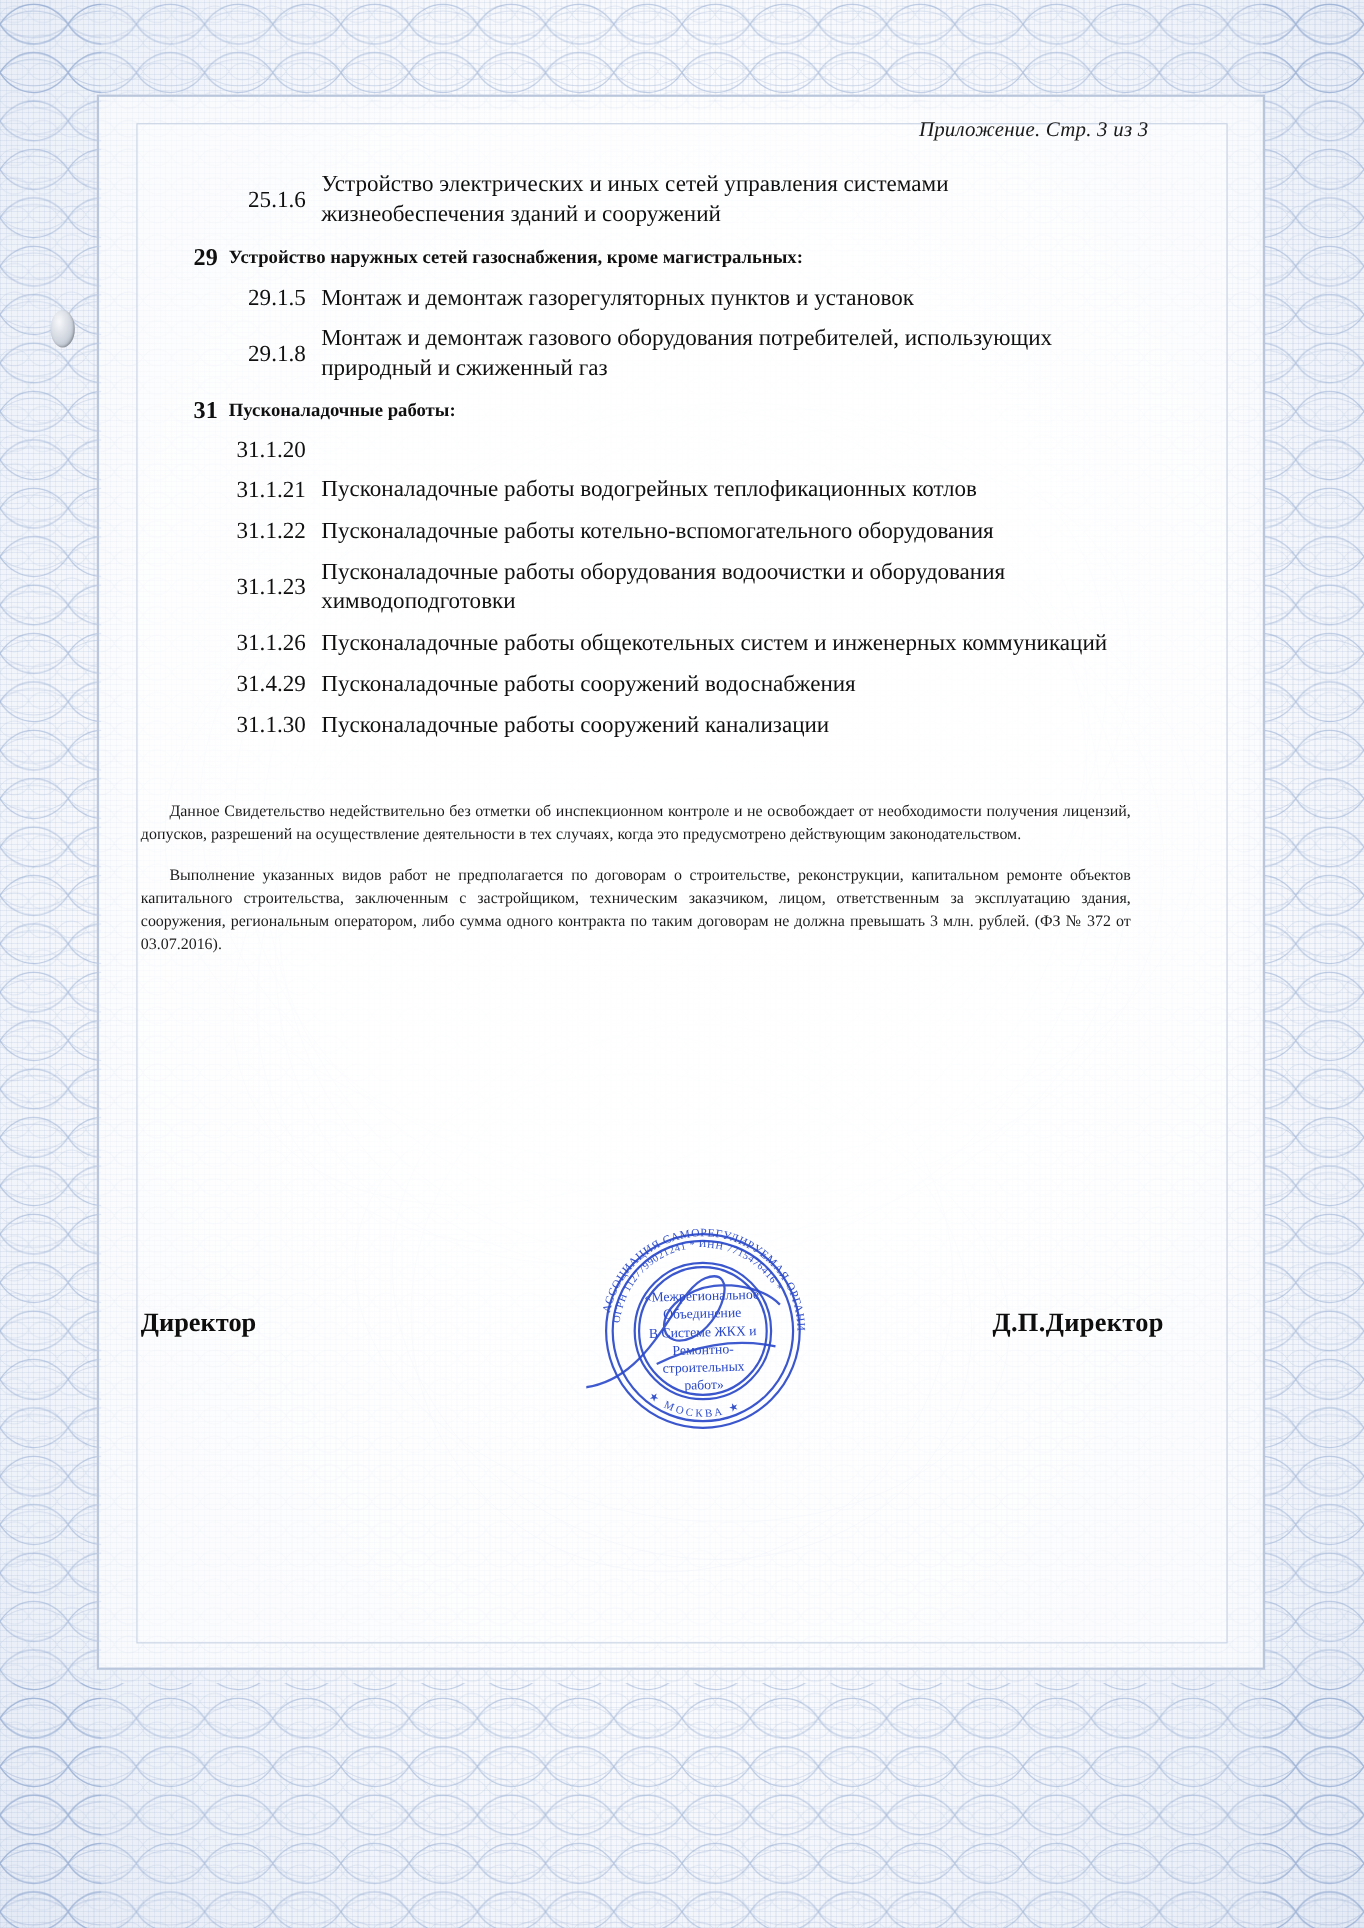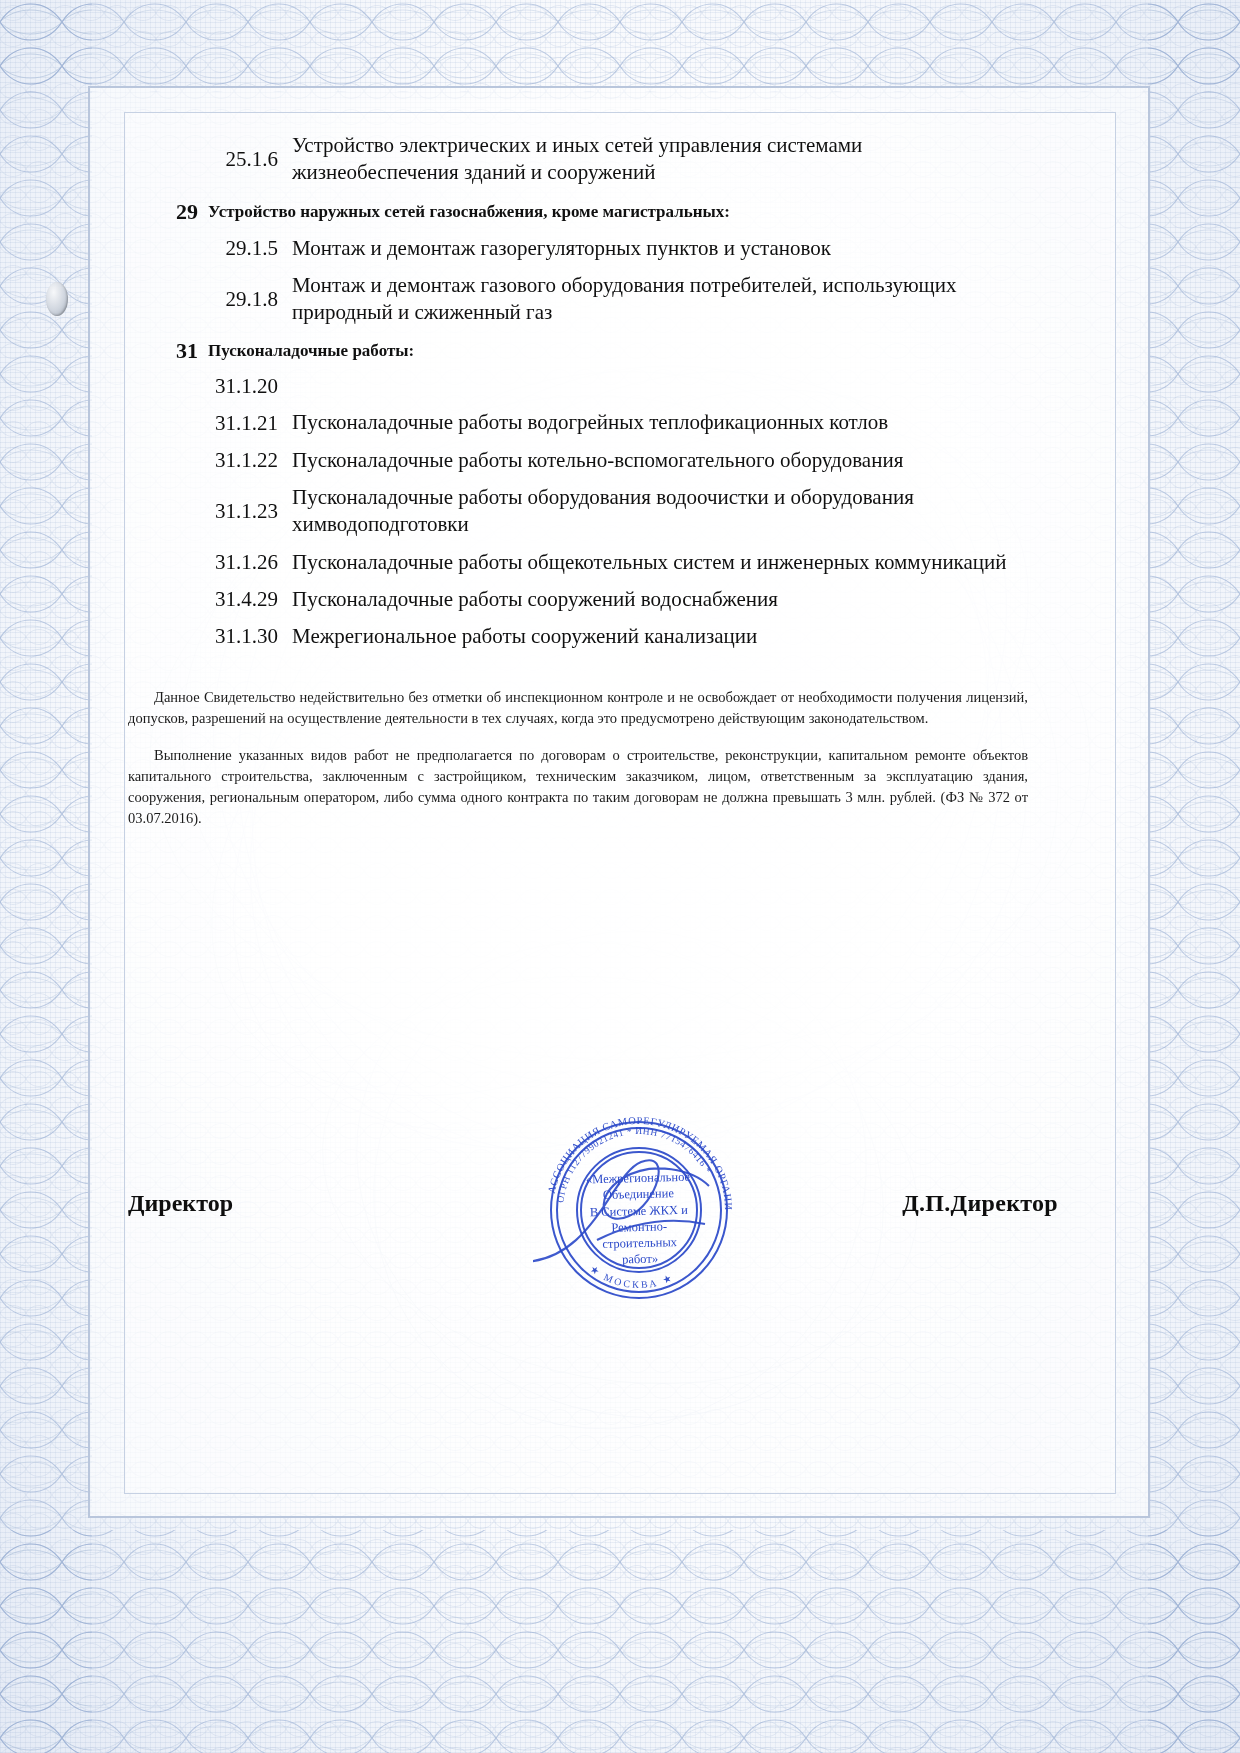--- a/index.html
+++ b/index.html
@@ -114,21 +114,21 @@
   }
   .row.group .txt {
     font-weight: bold;
     font-size: 17px;
     line-height: 1.30;
     max-width: 700px;
   }
 
   
   .notes {
-    margin-top: 36px;
+    margin-top: 55px;
     width: 900px;
   }
   .note {
     font-size: 14.5px;
     line-height: 1.45;
     text-align: justify;
     color: #1b1b1b;
     text-indent: 26px;
     margin-bottom: 16px;
   }
@@ -218,20 +218,21 @@
   </svg>
 
   <div class="sheet-outer">
     <div class="sheet-inner"></div>
   </div>
 
   <div class="hole"></div>
 
   <div class="content">
 
+    <div class="page-marker">Приложение. Стр. 3 из 3</div>
 
     <div class="work-list">
 
       <div class="row item">
         <div class="num">25.1.6</div>
         <div class="txt">Устройство электрических и иных сетей управления системами жизнеобеспечения зданий и сооружений</div>
       </div>
 
       <div class="row group">
         <div class="num">29</div>
@@ -277,21 +278,21 @@
         <div class="txt">Пусконаладочные работы общекотельных систем и инженерных коммуникаций</div>
       </div>
 
       <div class="row item">
         <div class="num">31.4.29</div>
         <div class="txt">Пусконаладочные работы сооружений водоснабжения</div>
       </div>
 
       <div class="row item">
         <div class="num">31.1.30</div>
-        <div class="txt">Межрегиональное работы сооружений канализации</div>
+        <div class="txt">Пусконаладочные работы сооружений канализации</div>
       </div>
 
     </div>
 
     <div class="notes">
       <p class="note">Данное Свидетельство недействительно без отметки об инспекционном контроле и не освобождает от необходимости получения лицензий, допусков, разрешений на осуществление деятельности в тех случаях, когда это предусмотрено действующим законодательством.</p>
       <p class="note">Выполнение указанных видов работ не предполагается по договорам о строительстве, реконструкции, капитальном ремонте объектов капитального строительства, заключенным с застройщиком, техническим заказчиком, лицом, ответственным за эксплуатацию здания, сооружения, региональным оператором, либо сумма одного контракта по таким договорам не должна превышать 3 млн. рублей. (ФЗ № 372 от 03.07.2016).</p>
     </div>
 
   </div>

